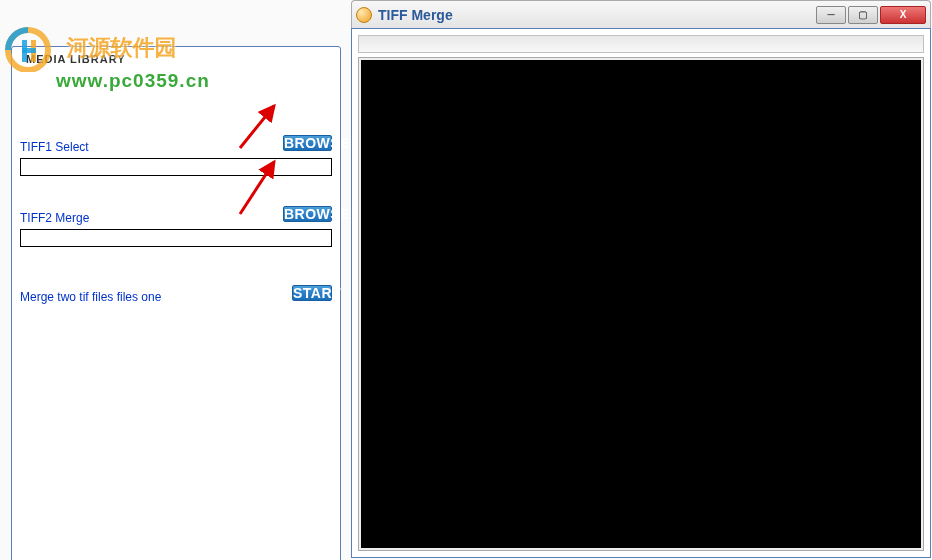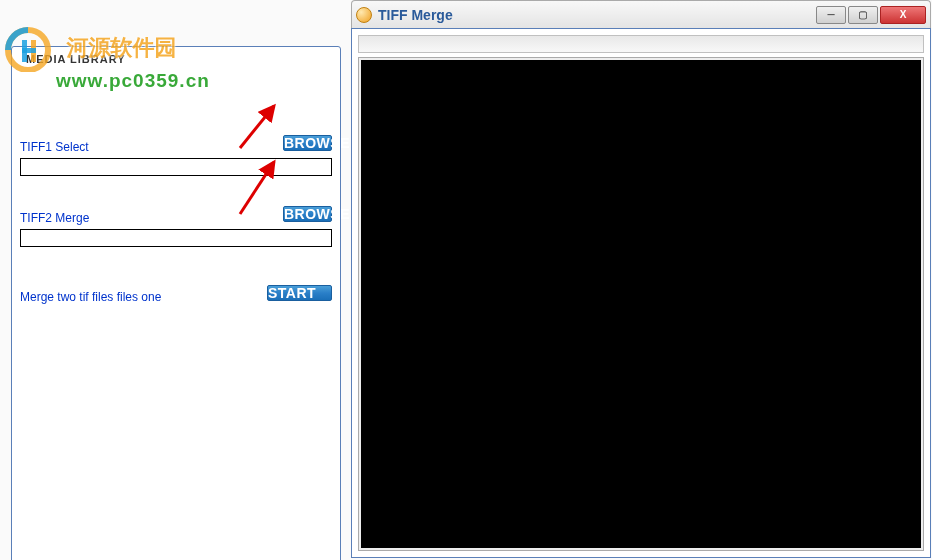--- a/index.html
+++ b/index.html
@@ -55,21 +55,21 @@
       border: 1px solid #1a5f9f;
       border-radius: 2px;
       color: #fff;
       font-size: 14px;
       font-weight: bold;
       letter-spacing: 0.5px;
       text-align: left;
       line-height: 14px;
       cursor: pointer;
     }
-    .start-btn { width: 65px; }
+    .start-btn { width: 40px; }
     .text-input {
       width: 100%;
       height: 18px;
       border: 1px solid #000;
       background: #fff;
       margin-top: 2px;
       font-size: 11px;
       padding: 0 2px;
       display: block;
     }

